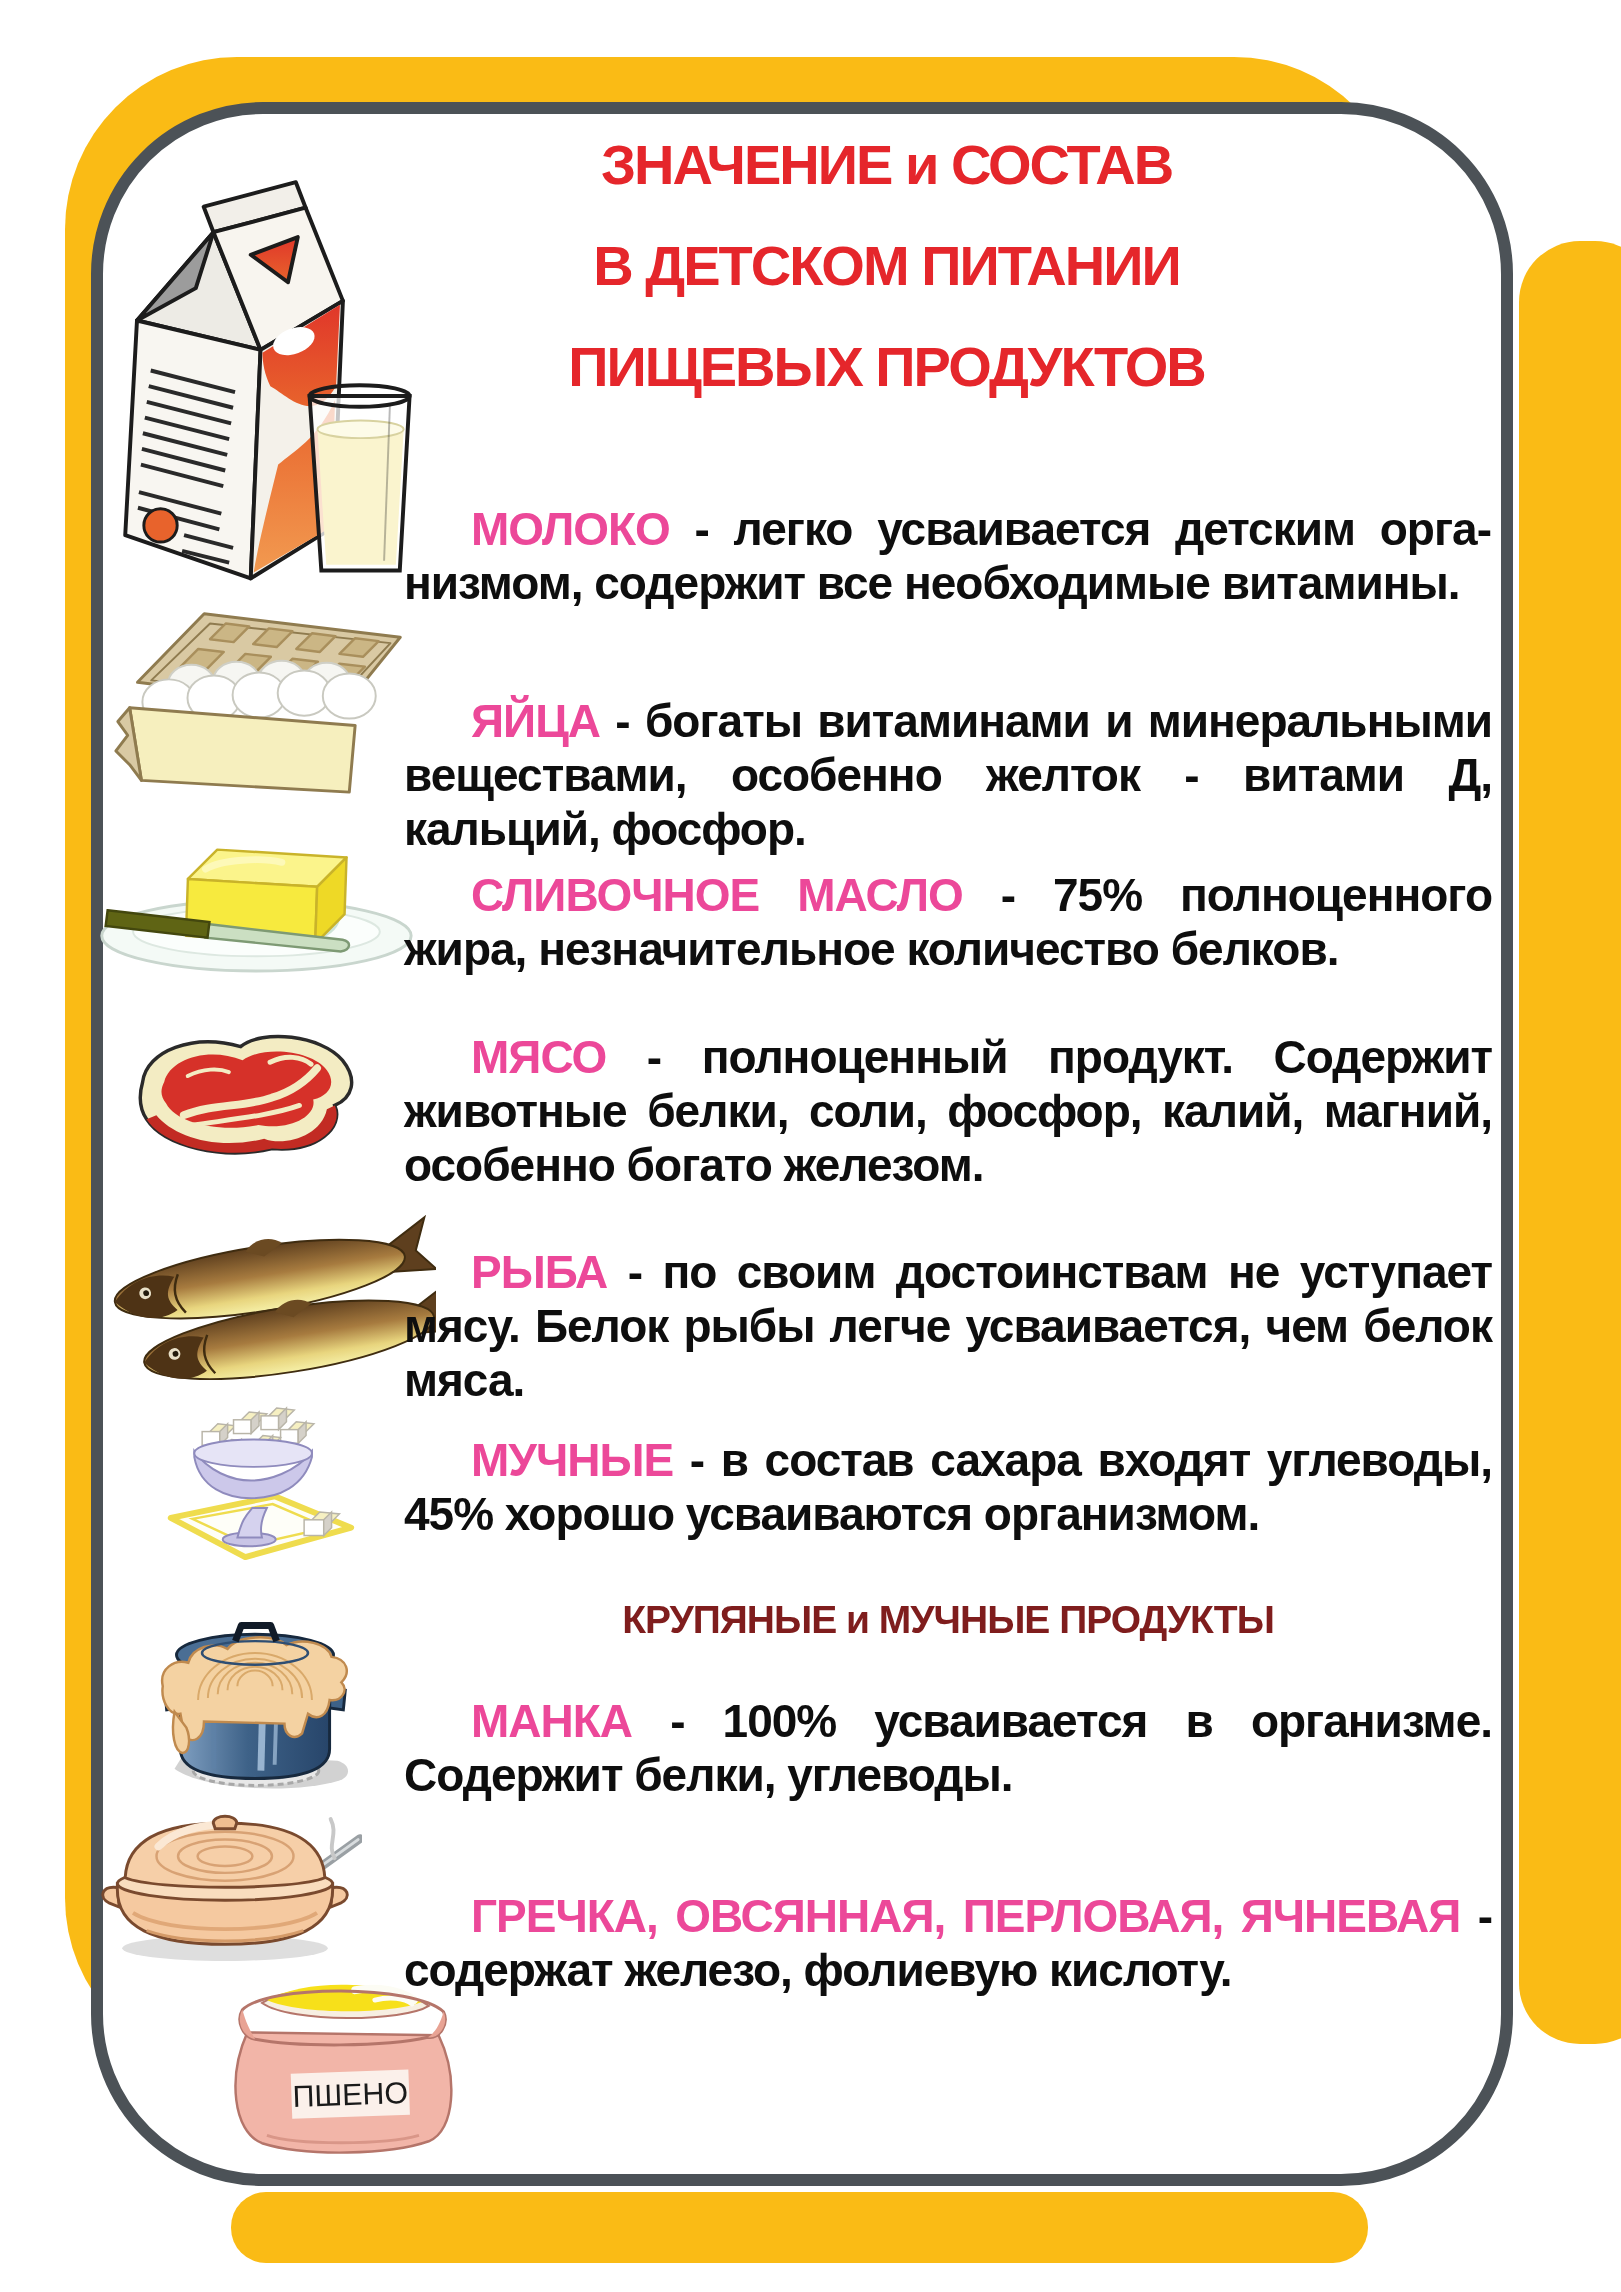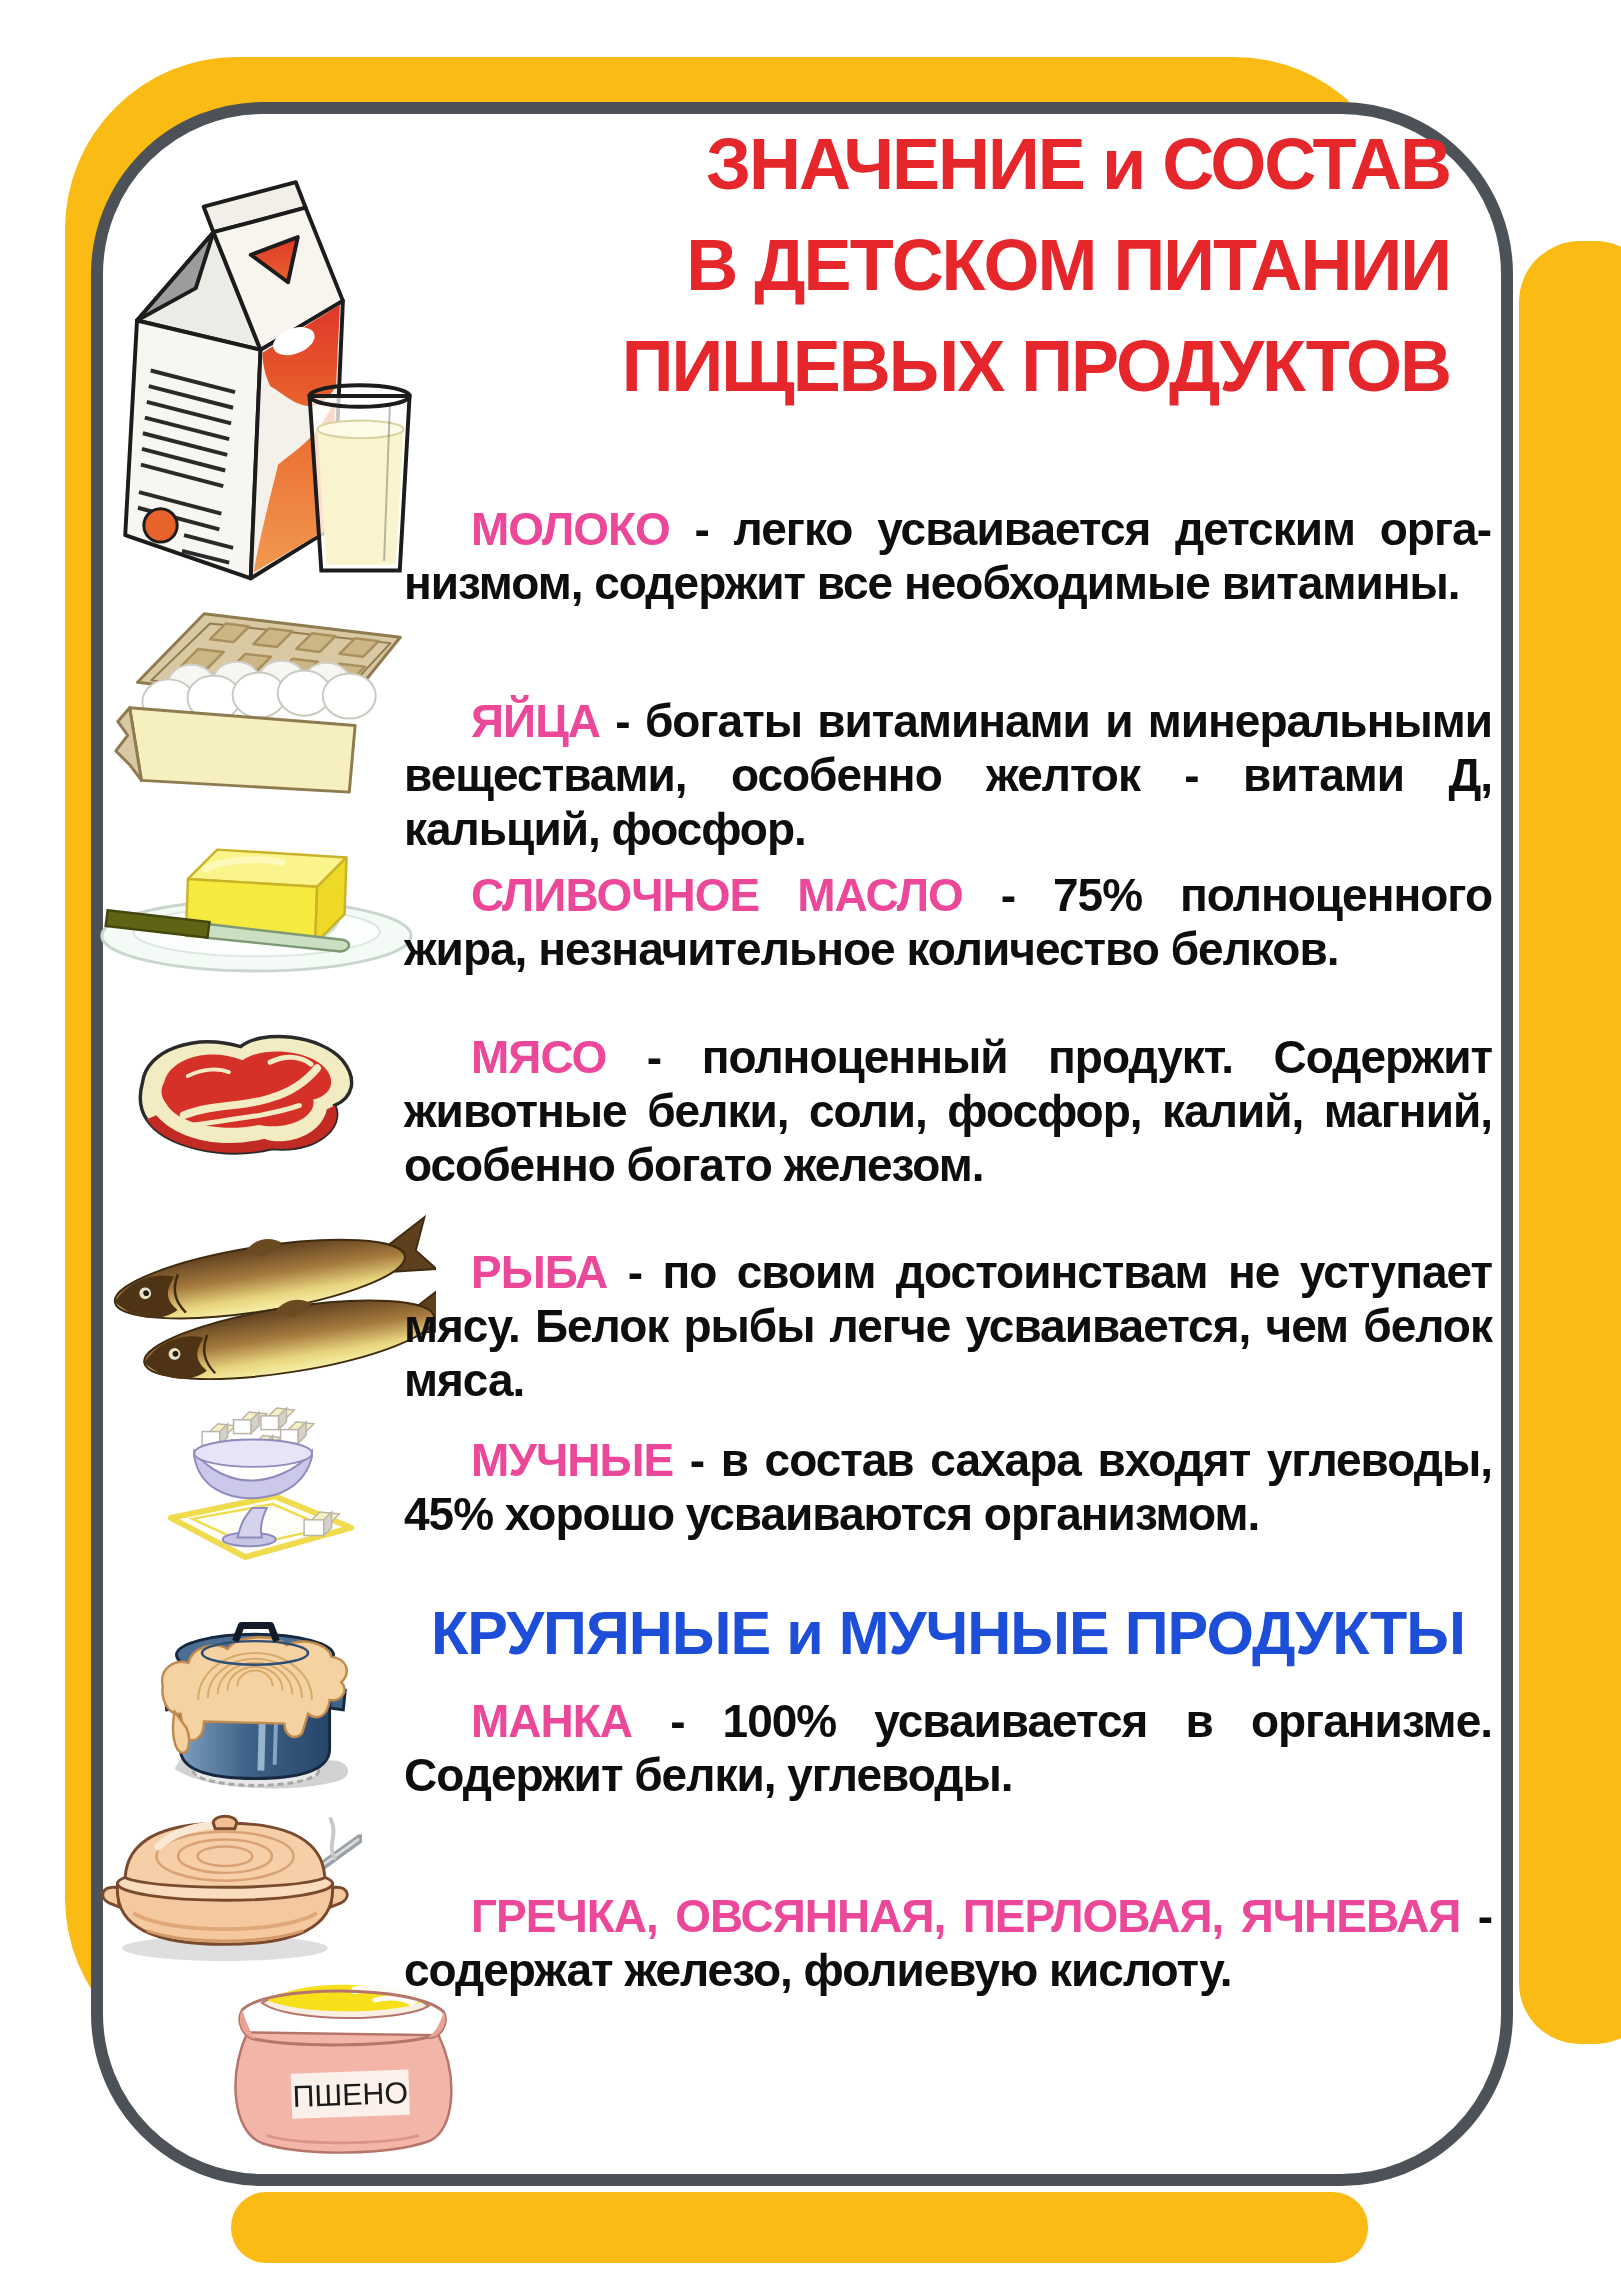--- a/index.html
+++ b/index.html
@@ -7,29 +7,29 @@
           font-family:"Liberation Sans", sans-serif;}
   
   .bg{position:absolute;background:#FABB15;}
   .bg-a{left:65px;top:57px;width:1341px;height:2013px;border-radius:172px;}
   .bg-right{left:1519px;top:241px;width:137px;height:1803px;border-radius:61px;}
   .bg-bottom{left:231px;top:2192px;width:1137px;height:71px;border-radius:35px;}
   
   .panel{position:absolute;left:91px;top:102px;width:1398px;height:2060px;
          background:#ffffff;border:12.7px solid #4C5257;border-radius:172px;}
   
-  .title{position:absolute;left:323px;top:114px;width:1127px;text-align:right;
-         color:#E5262B;font-size:72px;line-height:101px;font-weight:bold;letter-spacing:-2px;}
+  .title{position:absolute;left:323px;top:114px;width:1127px;text-align:center;
+         color:#E5262B;font-size:56px;line-height:101px;font-weight:bold;letter-spacing:-2px;}
   
   .sec{position:absolute;left:404px;width:1088px;margin:0;color:#0E0E0E;
        font-size:46px;line-height:54px;font-weight:bold;letter-spacing:-1px;
        text-align:justify;text-indent:67px;}
   .sec .h{color:#ec4899;}
   .subhead{position:absolute;left:404px;top:1598px;width:1088px;text-align:center;
-           color:#1d4ed8;font-size:61px;font-weight:bold;letter-spacing:-1px;}
+           color:#7f1d1d;font-size:39px;font-weight:bold;letter-spacing:-1px;}
   .illus{position:absolute;}
 </style>
 </head>
 <body>
 
 <div class="poster">
 
   <div class="bg bg-a"></div>
   <div class="bg bg-right"></div>
   <div class="bg bg-bottom"></div>

